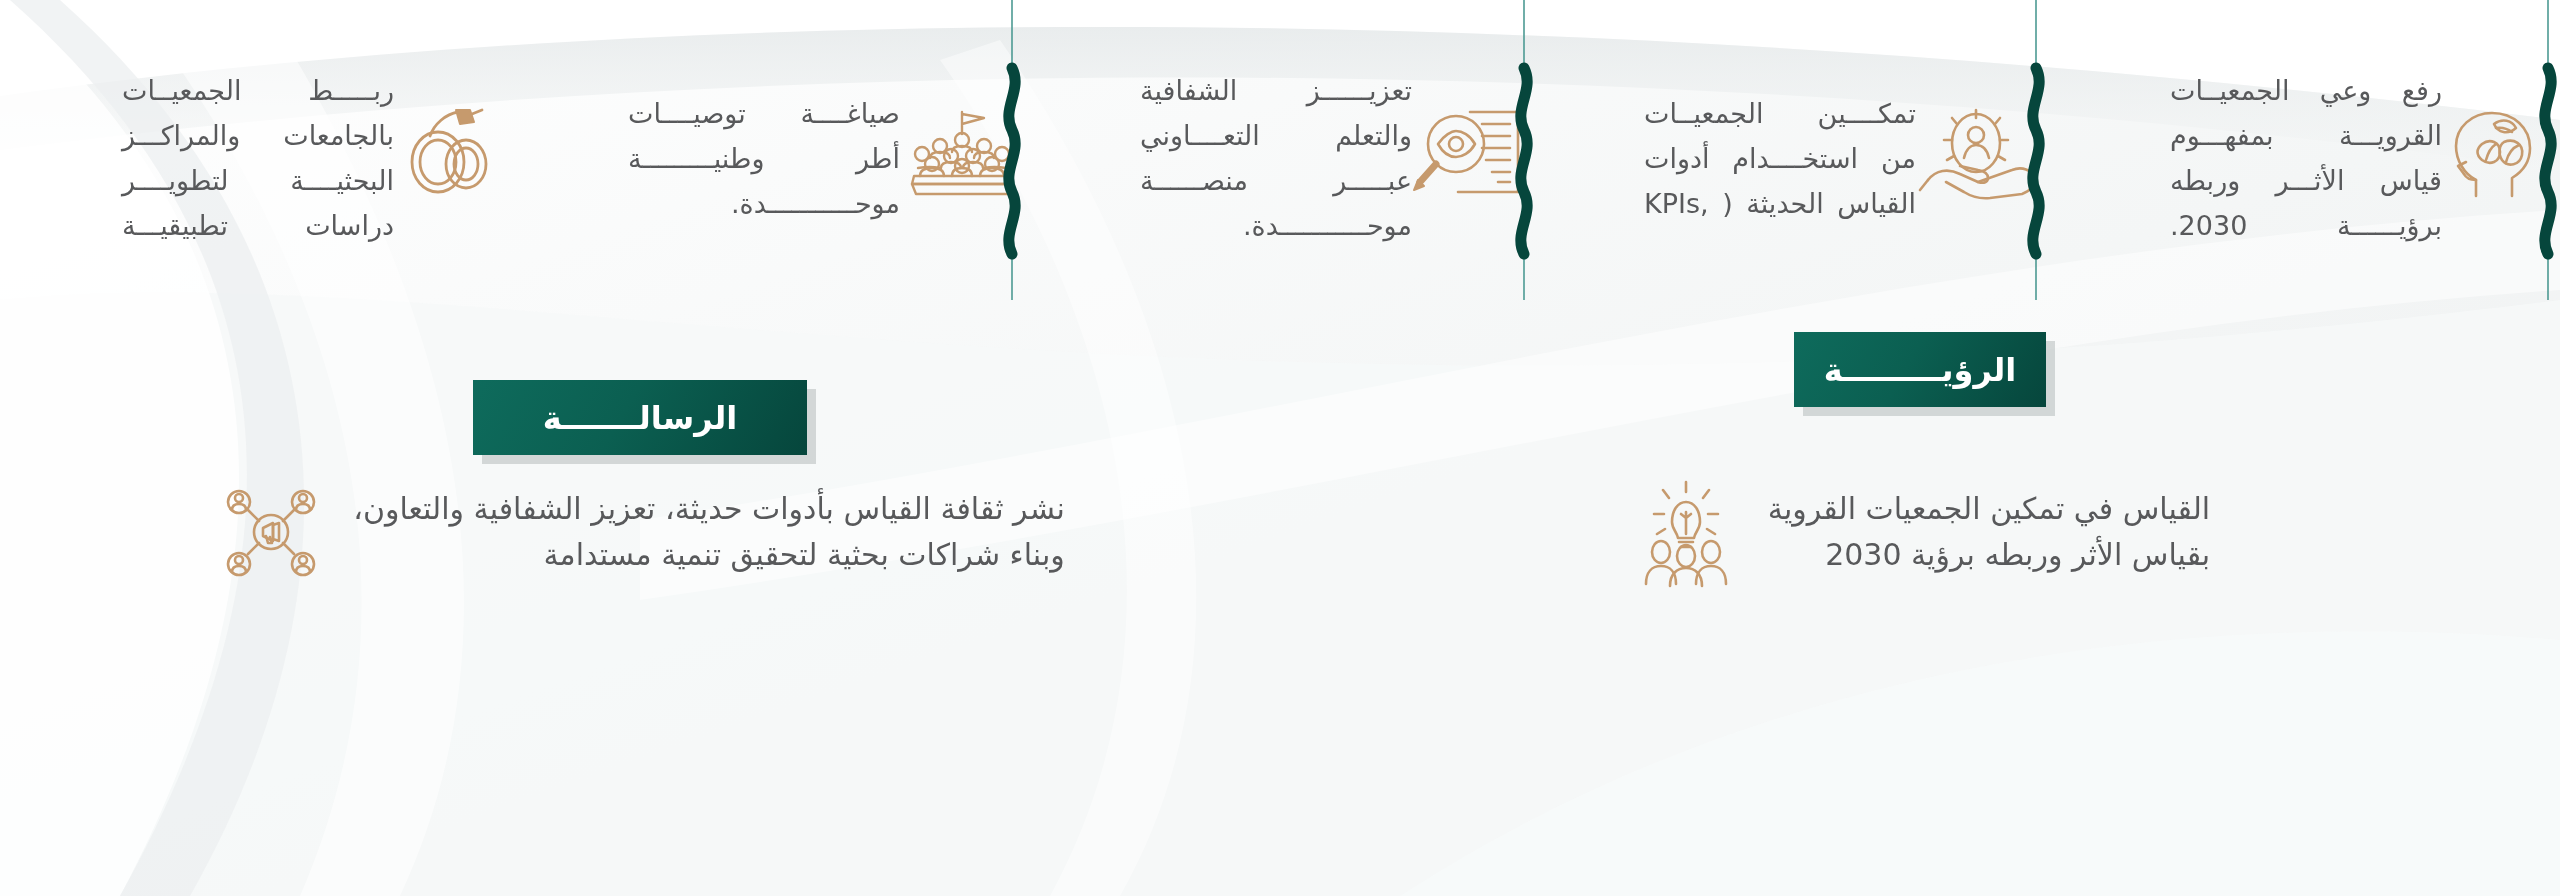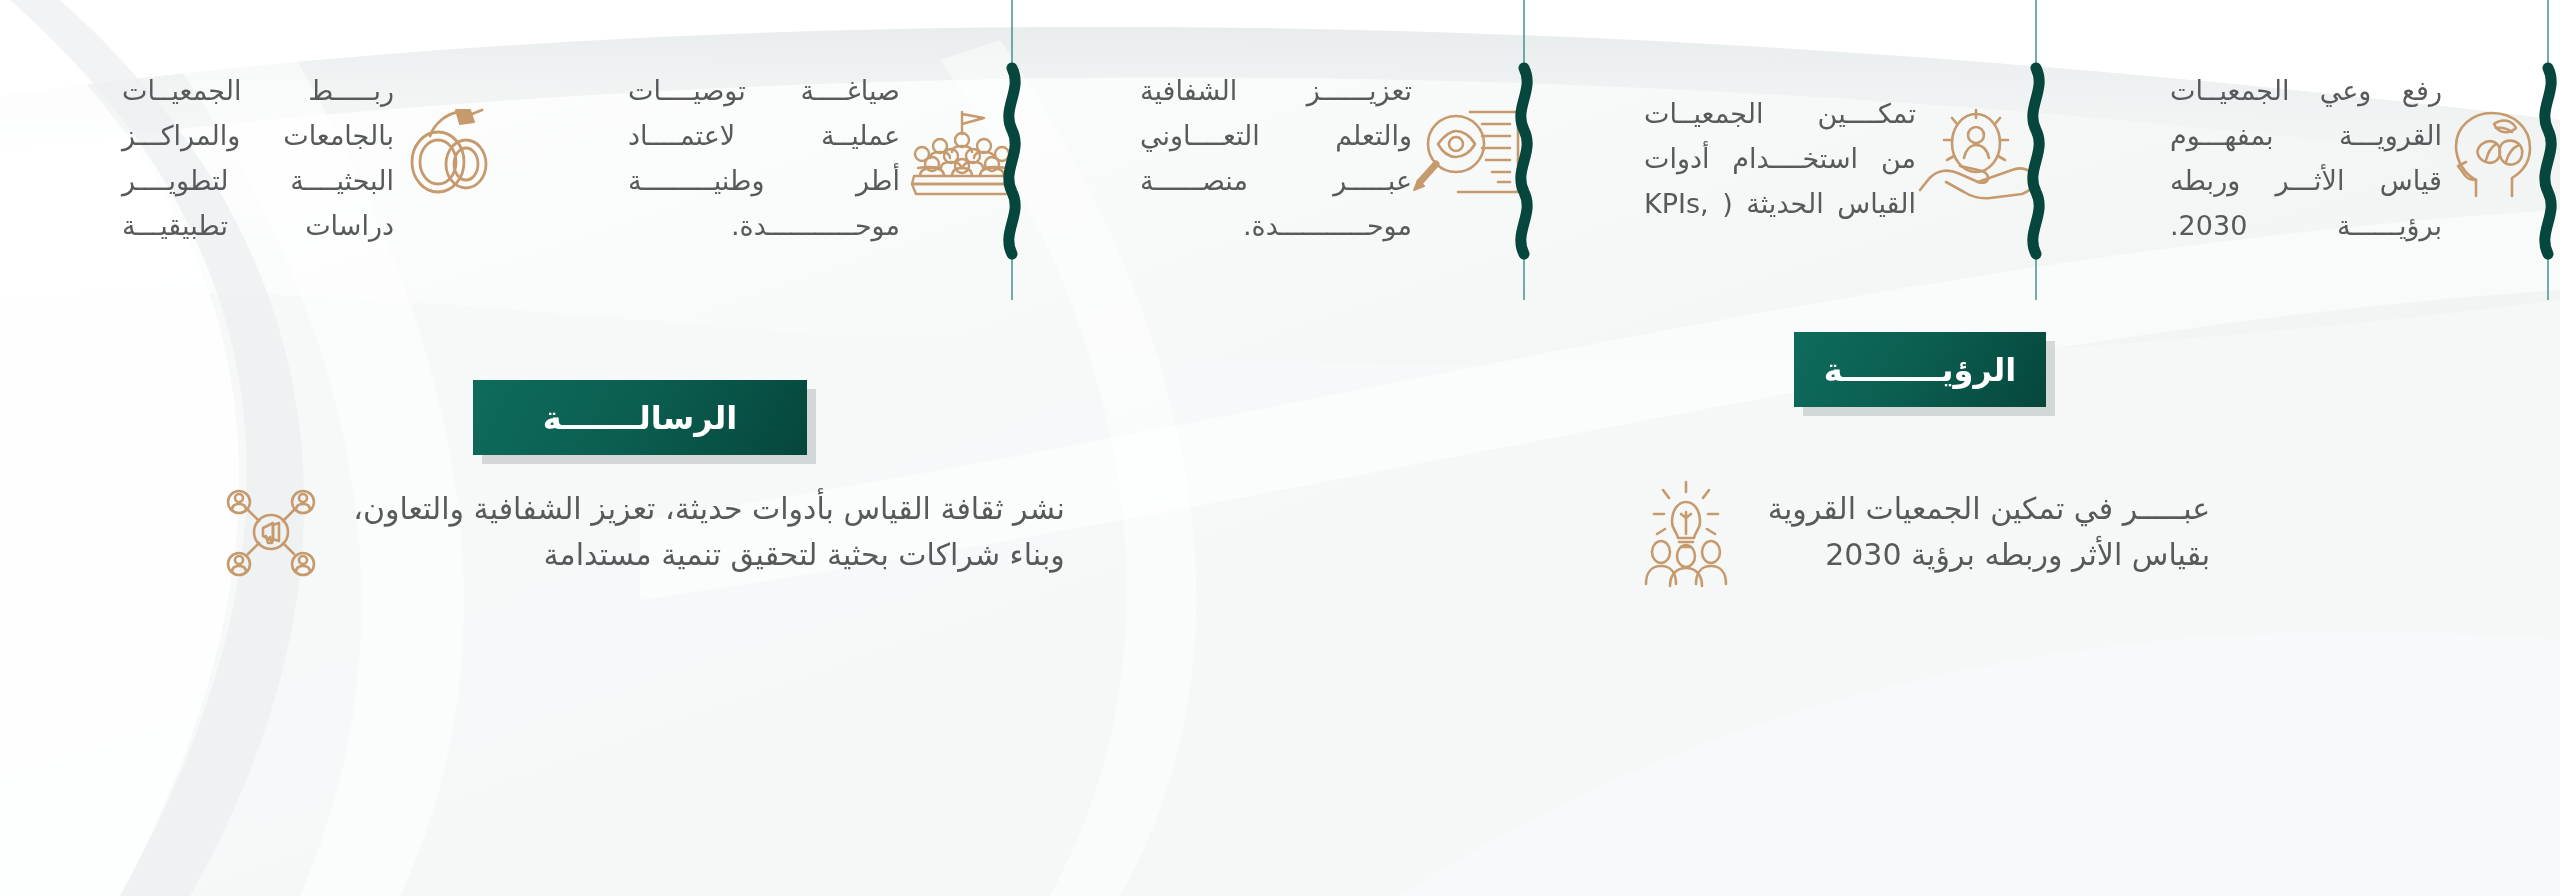--- a/index.html
+++ b/index.html
@@ -222,21 +222,20 @@
         <path d="M12 76 L112 76 L108 86 L16 86 Z"></path>
         <path d="M14 68 L110 68 L112 76 L12 76 Z"></path>
         <path d="M18 60 C18 60 30 58 40 60 M84 60 C94 58 106 60 106 60"></path>
         <path d="M20 68 C20 62 26 60 32 60 C38 60 44 62 44 68"></path>
         <path d="M80 68 C80 62 86 60 92 60 C98 60 104 62 104 68"></path>
         <path d="M52 68 C52 62 56 60 62 60 C68 60 72 62 72 68"></path>
       </svg>
     </div>
     <div class="obj-text">
       <span>صياغــــة توصيــــات</span>
-      <span>عمليــة لاعتمــــاد</span>
       <span>أطر وطنيـــــــــة</span>
       <span>موحـــــــــــدة.</span>
     </div>
     <div class="sep">
       <svg width="26" height="300" viewBox="0 0 26 300" fill="none">
         <line x1="13" y1="0" x2="13" y2="300" stroke="#4d9a93" stroke-width="1.6"></line>
         <path d="M13 68 C24 90 2 108 13 130 C24 152 2 170 13 192 C24 214 2 232 13 254" stroke="#06463c" stroke-width="11" stroke-linecap="round" fill="none"></path>
       </svg>
     </div>
   </div>
@@ -265,21 +264,21 @@
 <div class="bottom">
 
   <div class="block block-vision">
     <div class="title-wrap">
       <div class="title-box">
         <span>الرؤيـــــــــة</span>
       </div>
     </div>
     <div class="body-row">
       <div class="body-text">
-        <span>عبـــــر في تمكين الجمعيات القروية</span>
+        <span>القياس في تمكين الجمعيات القروية</span>
         <span>بقياس الأثر وربطه برؤية 2030</span>
       </div>
       <div class="body-icon">
         <svg width="112" height="112" viewBox="0 0 112 112" fill="none" stroke="#c69a6d" stroke-width="2.6" stroke-linecap="round" stroke-linejoin="round">
           <path d="M56 6 L56 16 M33 14 L39 22 M79 14 L73 22 M24 38 L34 38 M88 38 L78 38 M27 58 L35 53 M85 58 L77 53"></path>
           <path d="M42 46 C42 34 48 26 56 26 C64 26 70 34 70 46 C70 53 65 56 64 62 L48 62 C47 56 42 53 42 46 Z"></path>
           <path d="M49 66 L63 66 M51 71 L61 71"></path>
           <path d="M56 36 L56 58 M56 42 L51 38 M56 42 L61 38"></path>
           <ellipse cx="56" cy="80" rx="9" ry="11"></ellipse>
           <ellipse cx="31" cy="76" rx="9" ry="11"></ellipse>

